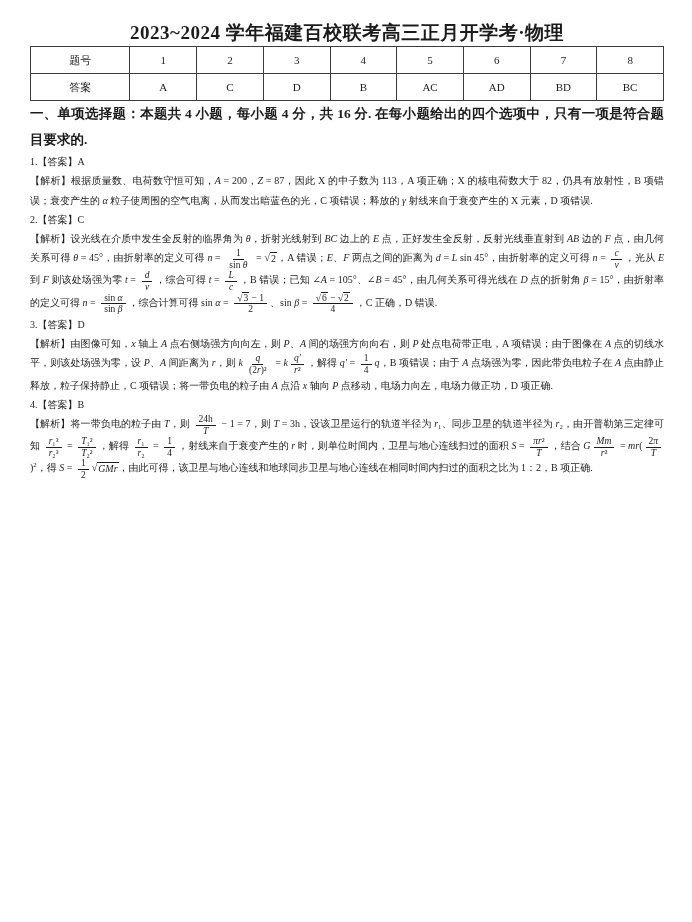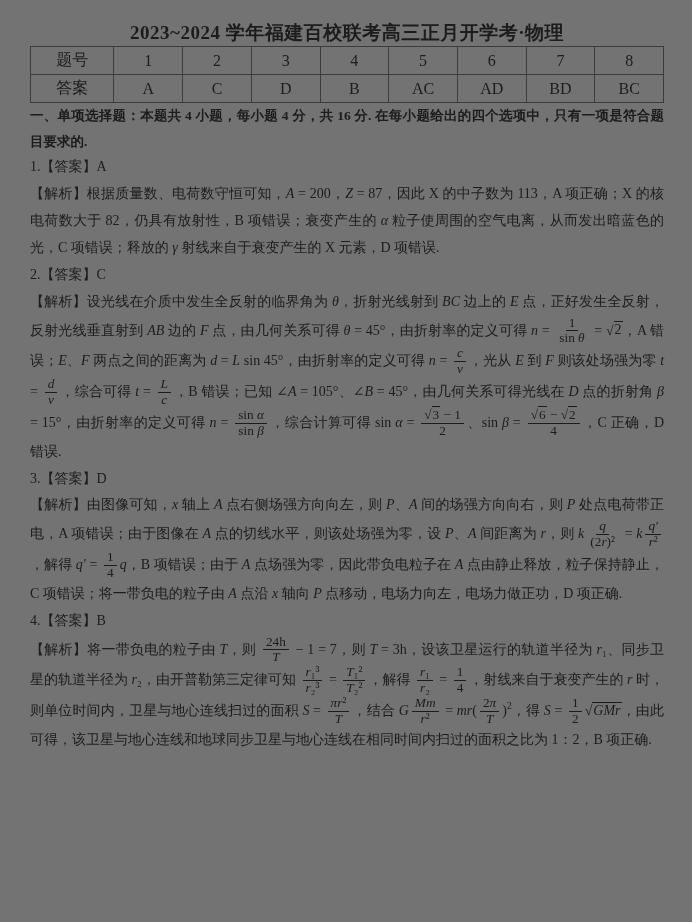--- a/index.html
+++ b/index.html
@@ -1,31 +1,31 @@
 <!DOCTYPE html>
 <html><head>
 <meta charset="utf-8">
 <style>
   html,body{margin:0;padding:0;background:#e8e8e8;}
   .page{
     width:692px;height:922px;box-sizing:border-box;margin:0 auto;
-    background:#737373;color:#1c1c1c;
+    background:#ffffff;color:#1c1c1c;
     padding:14px 28px 0 30px;overflow:hidden;
     font-family:"Liberation Serif","DejaVu Serif",serif;
   }
   .title{text-align:center;font-size:19px;font-weight:bold;margin:6px 0 0;letter-spacing:0.5px;}
   .subtitle{text-align:center;font-size:17.5px;font-weight:bold;margin:15px 0 13px;letter-spacing:1px;}
   table.ans{width:100%;border-collapse:collapse;table-layout:fixed;}
   table.ans td{
     border:1px solid #3c3c3c;text-align:center;vertical-align:middle;
-    font-size:16px;padding:3px 8px;height:20px;
+    font-size:11px;padding:3px 16px;height:20px;
   }
   td.hd{width:10.5%;}
   .body{margin-top:0;}
-  p.para{margin:0;font-size:14px;line-height:1.92;text-align:justify;}
+  p.para{margin:0;font-size:10px;line-height:1.92;text-align:justify;}
   p.sec{font-weight:bold;font-size:13.5px;line-height:1.9;}
   .tk-m{font-style:italic;}
   sup.tk-sup{font-size:0.68em;}
   .frac{
     display:inline-flex;flex-direction:column;align-items:center;
     vertical-align:middle;margin:0 3px;line-height:1.12;font-size:0.95em;
   }
   .frac .num{border-bottom:1px solid currentColor;padding:0 3px;}
   .frac .den{padding:0 3px;}
   .tk-sqrt{white-space:nowrap;}

